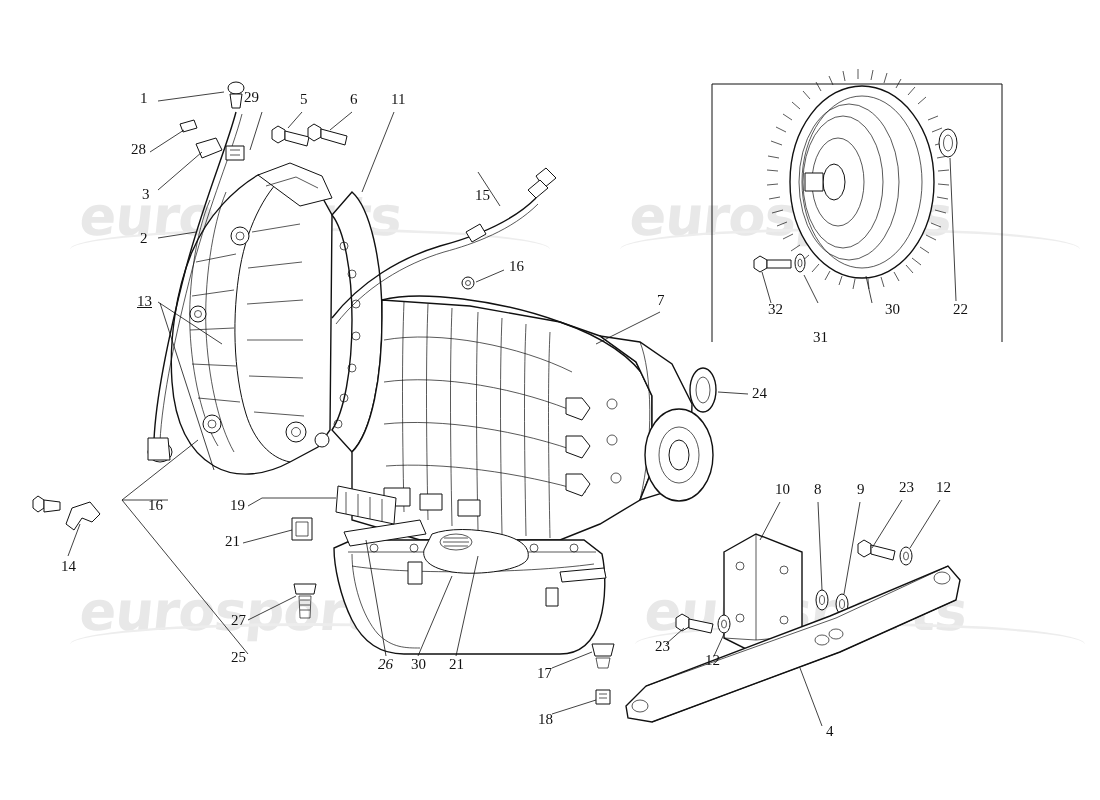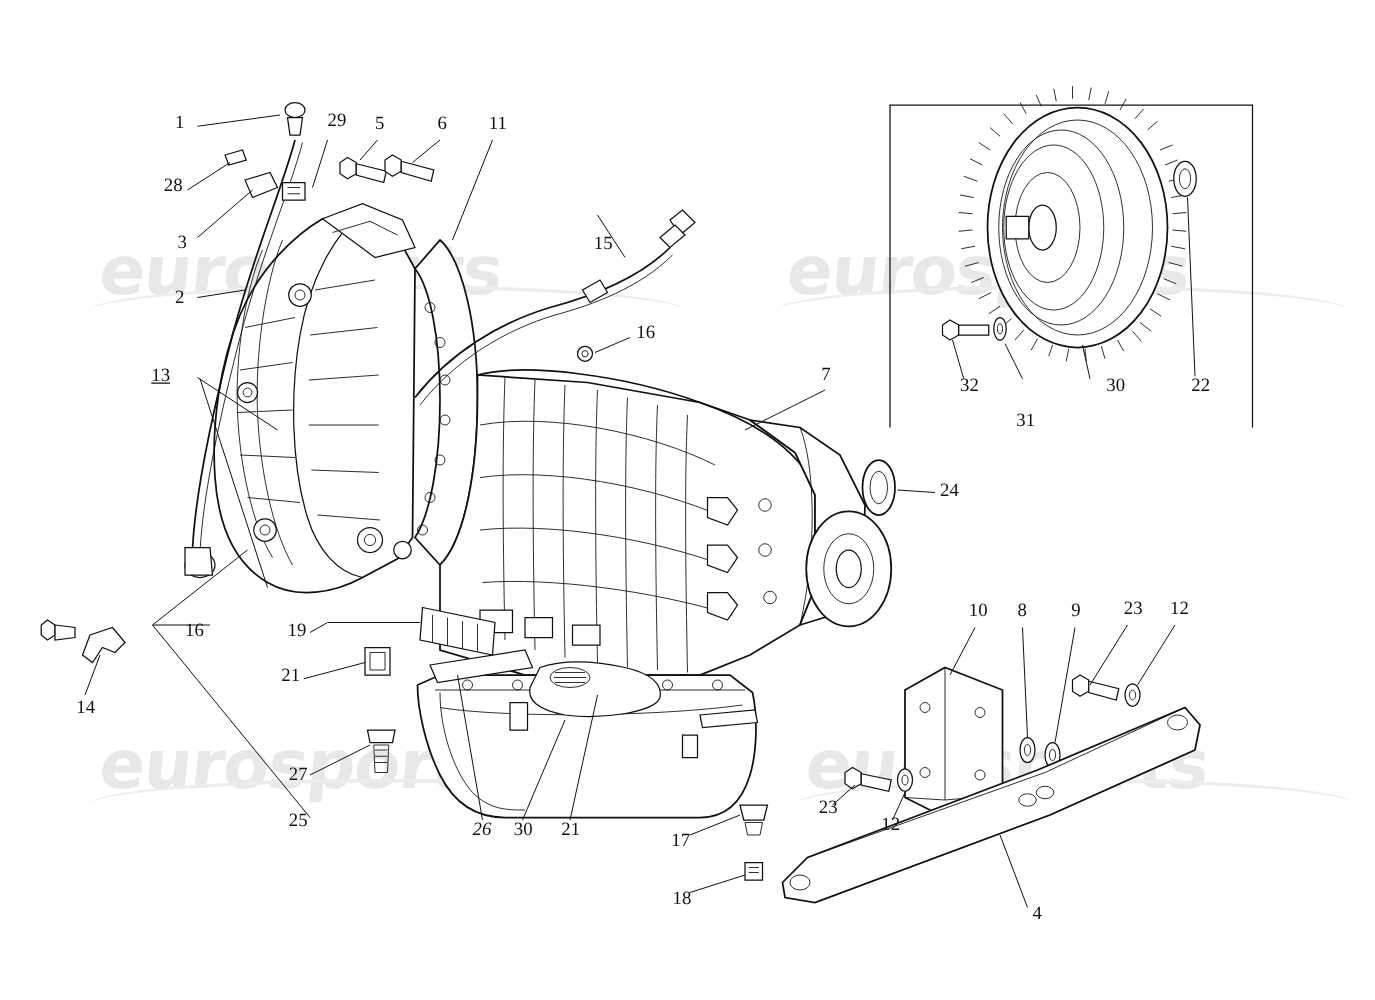--- a/index.html
+++ b/index.html
@@ -360,30 +360,30 @@
       <path class="leader" d="M860,502 L844,594"></path>
       <path class="leader" d="M902,500 L872,548"></path>
       <path class="leader" d="M940,500 L910,548"></path>
       <path class="leader" d="M666,644 L684,628"></path>
       <path class="leader" d="M714,656 L724,634"></path>
       <path class="leader" d="M822,726 L800,668"></path>
     </g>
   </svg>
 
   <div class="callout" style="left:140px; top:90px;">1</div>
-  <div class="callout" style="left:262px; top:89px;font-family:Liberation Serif, serif;">29</div>
+  <div class="callout" style="left:244px; top:89px;font-family:Liberation Serif, serif;">29</div>
   <div class="callout" style="left:300px; top:91px;">5</div>
   <div class="callout" style="left:350px; top:91px;">6</div>
   <div class="callout" style="left:391px; top:91px;">11</div>
   <div class="callout" style="left:131px; top:141px;">28</div>
   <div class="callout" style="left:142px; top:186px;">3</div>
   <div class="callout" style="left:475px; top:151px;margin-top:36px;">15</div>
   <div class="callout" style="left:140px; top:230px;">2</div>
   <div class="callout" style="left:509px; top:258px;">16</div>
-  <div class="callout" style="left:121px; top:293px;text-decoration:underline;">13</div>
+  <div class="callout" style="left:137px; top:293px;text-decoration:underline;">13</div>
   <div class="callout" style="left:657px; top:292px;">7</div>
   <div class="callout" style="left:752px; top:385px;">24</div>
   <div class="callout" style="left:148px; top:497px;">16</div>
   <div class="callout" style="left:230px; top:497px;">19</div>
   <div class="callout" style="left:775px; top:481px;">10</div>
   <div class="callout" style="left:814px; top:481px;">8</div>
   <div class="callout" style="left:857px; top:481px;">9</div>
   <div class="callout" style="left:899px; top:479px;">23</div>
   <div class="callout" style="left:936px; top:479px;">12</div>
   <div class="callout" style="left:225px; top:533px;">21</div>

